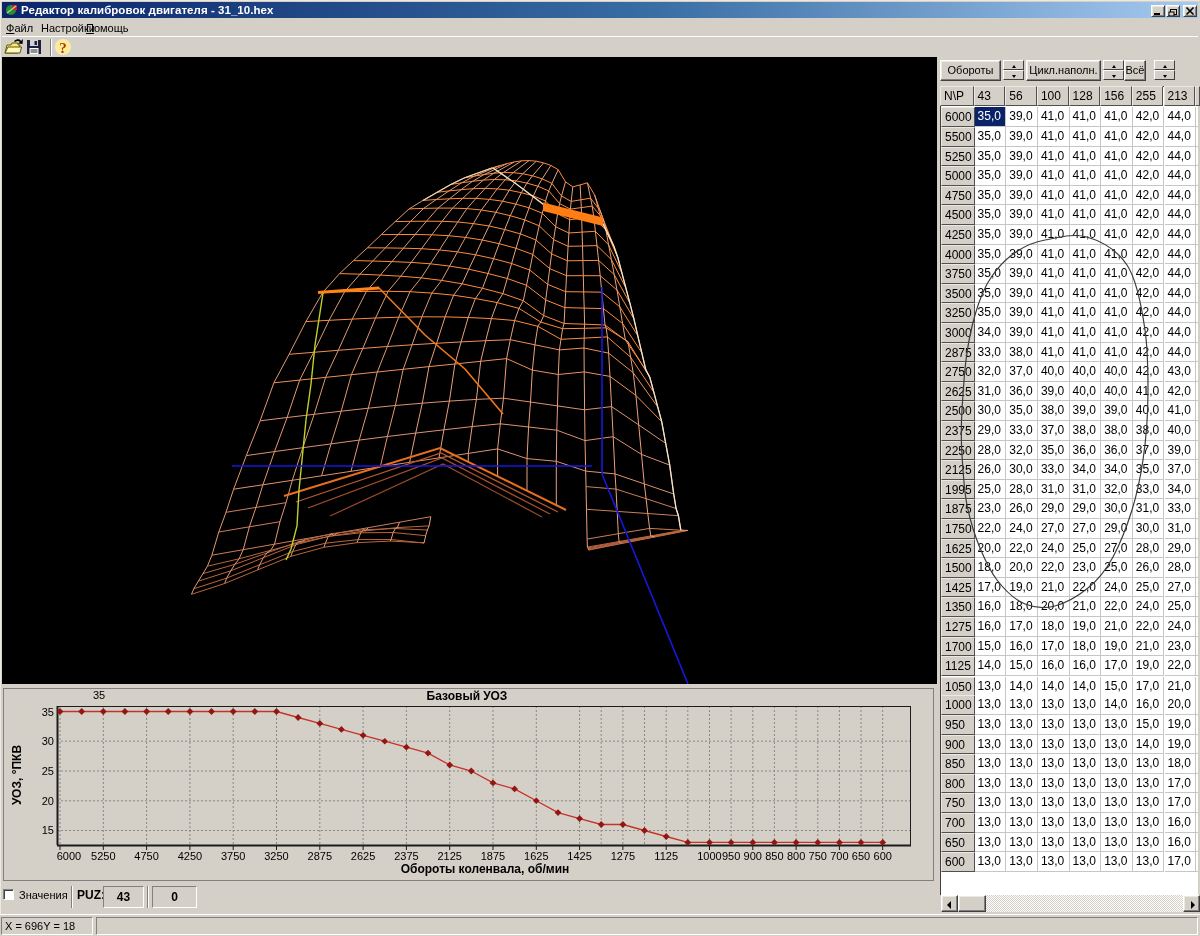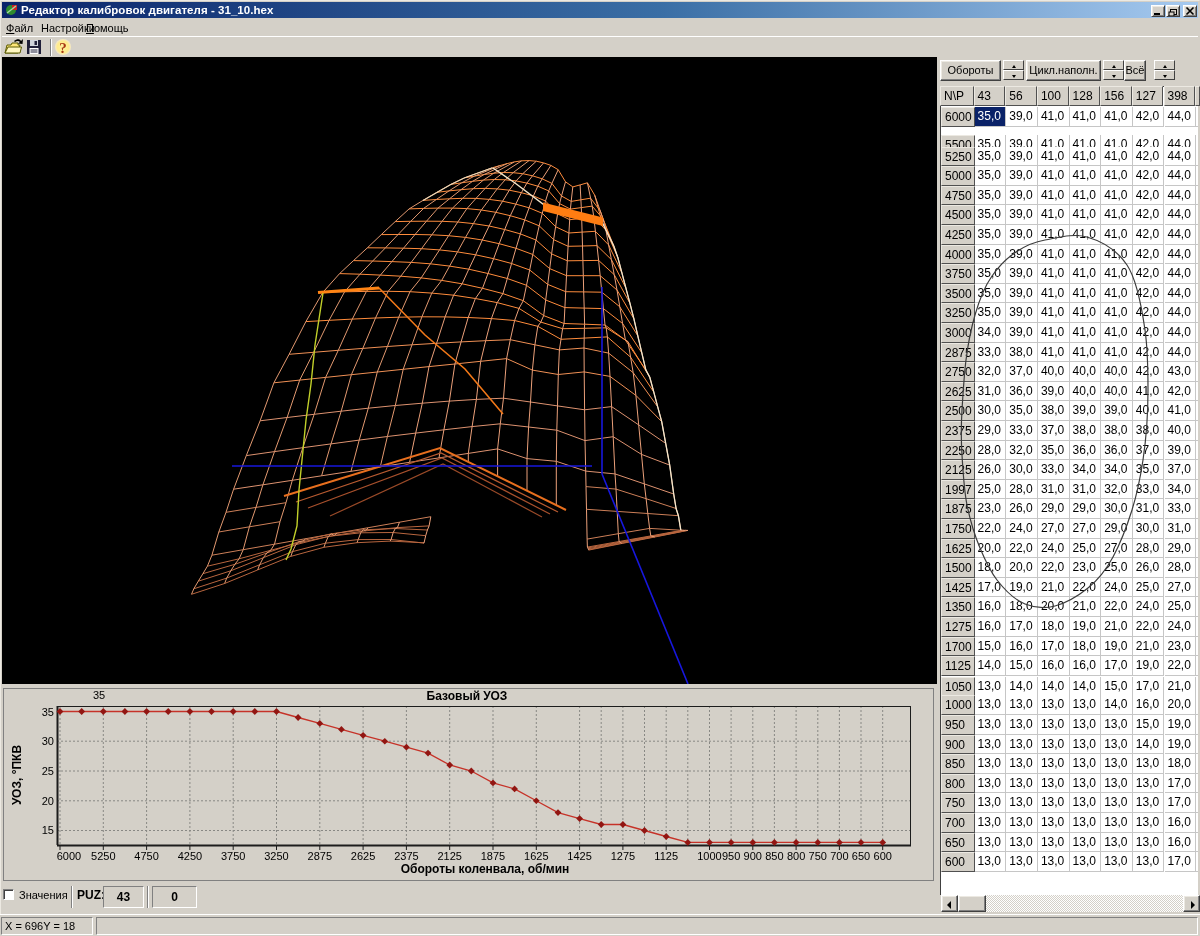--- a/index.html
+++ b/index.html
@@ -327,21 +327,21 @@
         <div class="rh">6000</div>
         <div class="c sel" style="left:33.60px">35,0</div>
         <div class="c" style="left:65.25px">39,0</div>
         <div class="c" style="left:96.90px">41,0</div>
         <div class="c" style="left:128.55px">41,0</div>
         <div class="c" style="left:160.20px">41,0</div>
         <div class="c" style="left:191.85px">42,0</div>
         <div class="c" style="left:223.50px">44,0</div>
         <div class="c" style="left:255.15px">4</div>
       </div>
-<div class="tr" style="top:48px">
+<div class="tr" style="top:40.0px">
         <div class="rh">5500</div>
         <div class="c" style="left:33.60px">35,0</div>
         <div class="c" style="left:65.25px">39,0</div>
         <div class="c" style="left:96.90px">41,0</div>
         <div class="c" style="left:128.55px">41,0</div>
         <div class="c" style="left:160.20px">41,0</div>
         <div class="c" style="left:191.85px">42,0</div>
         <div class="c" style="left:223.50px">44,0</div>
         <div class="c" style="left:255.15px">4</div>
       </div>
@@ -526,21 +526,21 @@
         <div class="c" style="left:33.60px">26,0</div>
         <div class="c" style="left:65.25px">30,0</div>
         <div class="c" style="left:96.90px">33,0</div>
         <div class="c" style="left:128.55px">34,0</div>
         <div class="c" style="left:160.20px">34,0</div>
         <div class="c" style="left:191.85px">35,0</div>
         <div class="c" style="left:223.50px">37,0</div>
         <div class="c" style="left:255.15px">3</div>
       </div>
 <div class="tr" style="top:392.8px">
-        <div class="rh">1997</div>
+        <div class="rh">1995</div>
         <div class="c" style="left:33.60px">25,0</div>
         <div class="c" style="left:65.25px">28,0</div>
         <div class="c" style="left:96.90px">31,0</div>
         <div class="c" style="left:128.55px">31,0</div>
         <div class="c" style="left:160.20px">32,0</div>
         <div class="c" style="left:191.85px">33,0</div>
         <div class="c" style="left:223.50px">34,0</div>
         <div class="c" style="left:255.15px">3</div>
       </div>
 <div class="tr" style="top:412.4px">
@@ -754,22 +754,22 @@
       </div>
 </div>
 </div>
 <div id="thead">
   <div class="rh">N\P</div>
   <div class="c" style="left:33.6px">43</div>
   <div class="c" style="left:65.25px">56</div>
   <div class="c" style="left:96.9px">100</div>
   <div class="c" style="left:128.55px">128</div>
   <div class="c" style="left:160.2px">156</div>
-  <div class="c" style="left:191.85px">127</div>
-  <div class="c" style="left:223.5px">398</div>
+  <div class="c" style="left:191.85px">255</div>
+  <div class="c" style="left:223.5px">213</div>
   <div class="c" style="left:255.15px;width:5px">2</div>
 </div>
 <svg width="262" height="855" viewBox="938 57 262 855" style="position:absolute;left:938px;top:57px;z-index:30;pointer-events:none">
 <path d="M1087 237C1101 241,1117 250,1127 265C1137 280,1142 309,1145 330C1148 351,1148 368,1148 390C1148 412,1146 440,1143 460C1140 480,1137 494,1132 510C1127 526,1120 544,1113 557C1106 570,1098 580,1088 588C1078 596,1066 603,1055 606C1044 609,1035 608,1025 604C1015 600,1004 589,997 580C990 571,985 560,980 548C975 536,970 520,967 505C964 490,963 471,962 455C961 439,961 426,962 410C963 394,964 376,966 360C968 344,971 329,975 315C979 301,985 286,992 276C999 266,1007 258,1016 252C1025 246,1033 242,1045 240C1057 238,1073 233,1087 237Z" fill="none" stroke="#3c3c3c" stroke-width="1.2"></path>
 </svg>
 
 <div class="abs" style="left:3px;top:889px;width:11px;height:11px;background:#fff;border:1px solid;border-color:#808080 #fff #fff #808080;box-shadow:inset 1px 1px 0 #404040;"></div>
 <div class="abs" style="left:19px;top:889px;font-size:11px;color:#000;">Значения</div>
 <div class="sep" style="left:71px;top:886px;height:22px;"></div>
 <div class="abs" style="left:77px;top:888px;font-size:12px;font-weight:bold;color:#000;">PUZ:</div>

